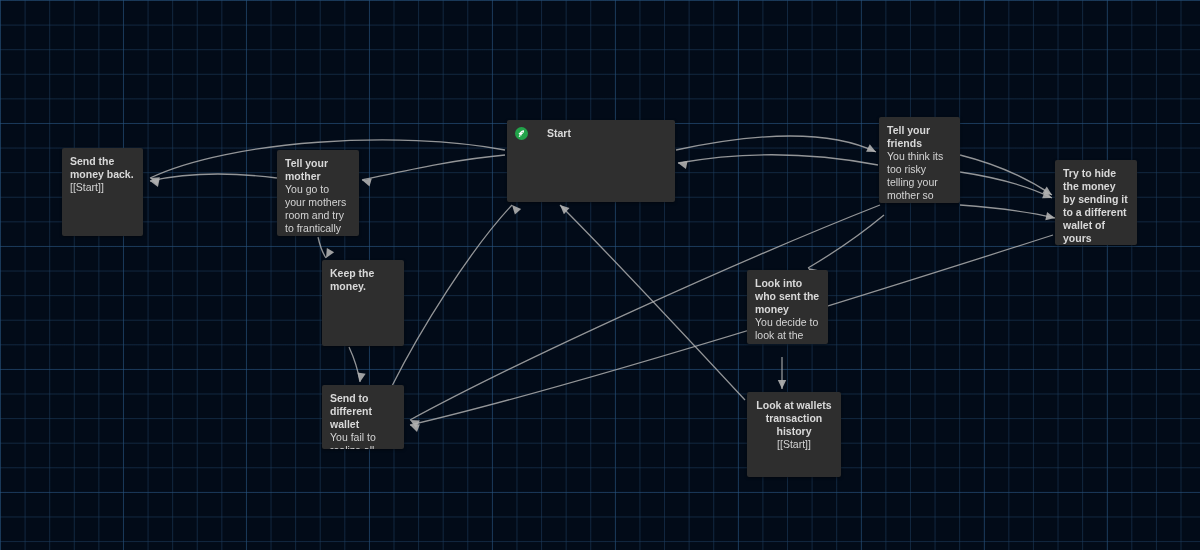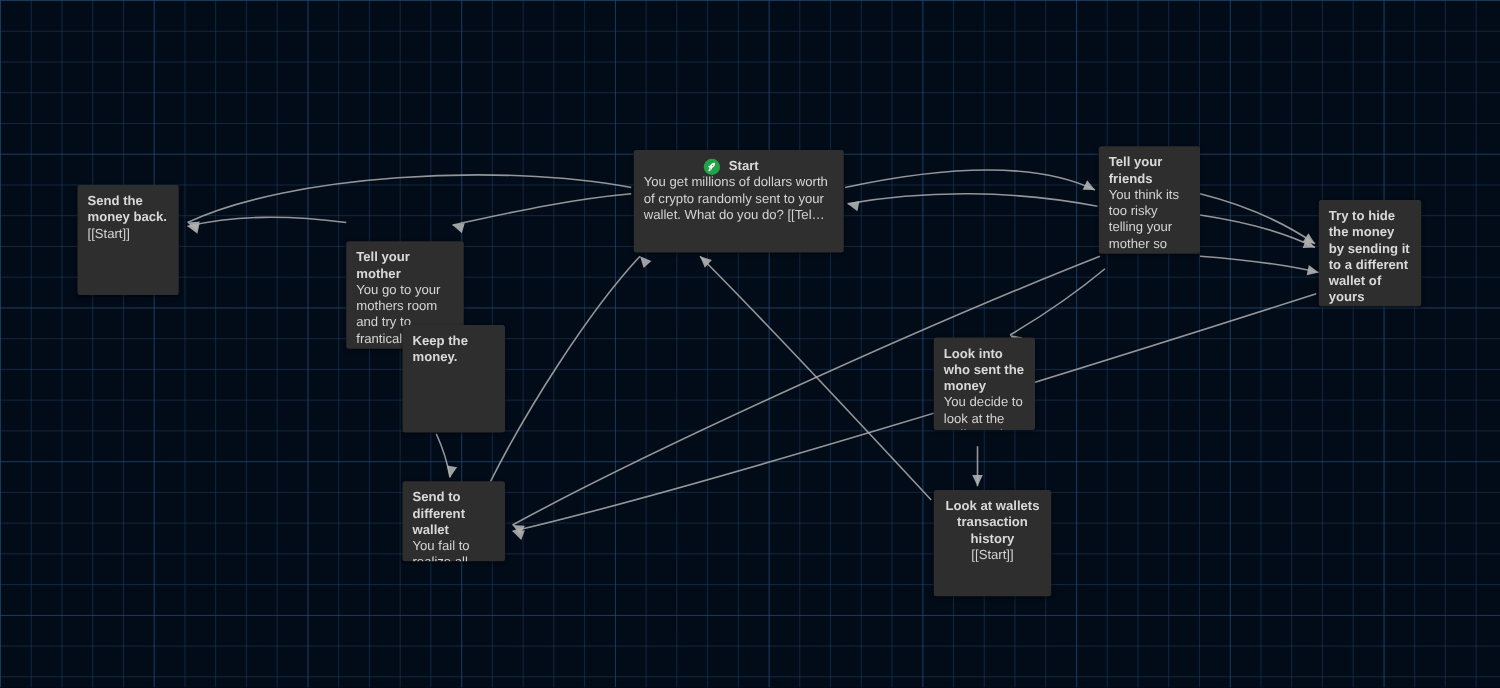--- a/index.html
+++ b/index.html
@@ -73,22 +73,21 @@
   }
   .node .body {
     display: block;
     color: #d4d4d4;
     font-weight: normal;
   }
   .node.start { background: #2f2f2f; }
   .node .title-row {
     display: flex;
     align-items: center;
-    gap: 7px;
-    margin-left: 48px;
+    gap: 19px;
   }
   .rocket-badge {
     width: 13px;
     height: 13px;
     border-radius: 50%;
     background: #22a34a;
     display: inline-flex;
     align-items: center;
     justify-content: center;
     flex: 0 0 auto;
@@ -133,35 +132,34 @@
       <polygon points="0,0 -9,-4.2 -9,4.2" class="arrow-head" transform="translate(808,268) rotate(216)"></polygon>
       <path d="M 782 357 C 782 368, 782 378, 782 389" class="edge-path"></path>
       <polygon points="0,0 -9,-4.2 -9,4.2" class="arrow-head" transform="translate(782,389) rotate(90)"></polygon>
     </svg>
 
   <div id="nodes-layer">
       <div class="node" style="left: 62px; top: 148px; width: 81px; height: 88px;">
         <span class="title">Send the money back.</span>
         <span class="body">[[Start]]</span>
       </div>
-      <div class="node" style="left: 277px; top: 150px; width: 94px; height: 86px; margin-top: 43px;">
+      <div class="node" style="left: 277px; top: 150px; width: 82px; height: 86px;">
         <span class="title">Tell your mother</span>
         <span class="body">You go to your mothers room and try to frantically</span>
       </div>
       <div class="node start" style="left: 507px; top: 120px; width: 168px; height: 82px;">
         <div class="title-row">
           <span class="rocket-badge">
             <svg width="9" height="9" viewBox="0 0 16 16">
               <path fill="#ffffff" d="M11.6 2.2c-2.3.2-4 1.2-5.3 2.8L5 6.5l-2 .5c-.3.1-.4.4-.2.6l1.6 1.6-.3 1.1c0 .2.2.4.4.3l1.1-.3 1.6 1.6c.2.2.5.1.6-.2l.5-2 1.5-1.3c1.6-1.3 2.6-3 2.8-5.3.1-.5-.4-1-.9-.9zm-1.4 3.6a.95.95 0 1 1-1.9 0 .95.95 0 0 1 1.9 0z"></path>
               <path fill="#ffffff" d="M4.2 11.1c-.7.5-1 1.9-1 2.7 0 .2.1.3.3.3.8 0 2.2-.3 2.7-1 .4-.5.3-1.2-.1-1.7-.5-.5-1.3-.6-1.9-.3z"></path>
             </svg>
           </span>
           <span class="title">Start</span>
         </div>
-        <span class="body">You get millions of dollars worth of crypto randomly sent to your wallet. What do you do? [[Tel…</span>
       </div>
       <div class="node" style="left: 879px; top: 117px; width: 81px; height: 86px;">
         <span class="title">Tell your friends</span>
         <span class="body">You think its too risky telling your mother so you tell your</span>
       </div>
       <div class="node" style="left: 1055px; top: 160px; width: 82px; height: 85px;">
         <span class="title">Try to hide the money by sending it to a different wallet of yours</span>
       </div>
       <div class="node" style="left: 322px; top: 260px; width: 82px; height: 86px;">
         <span class="title">Keep the money.</span>

